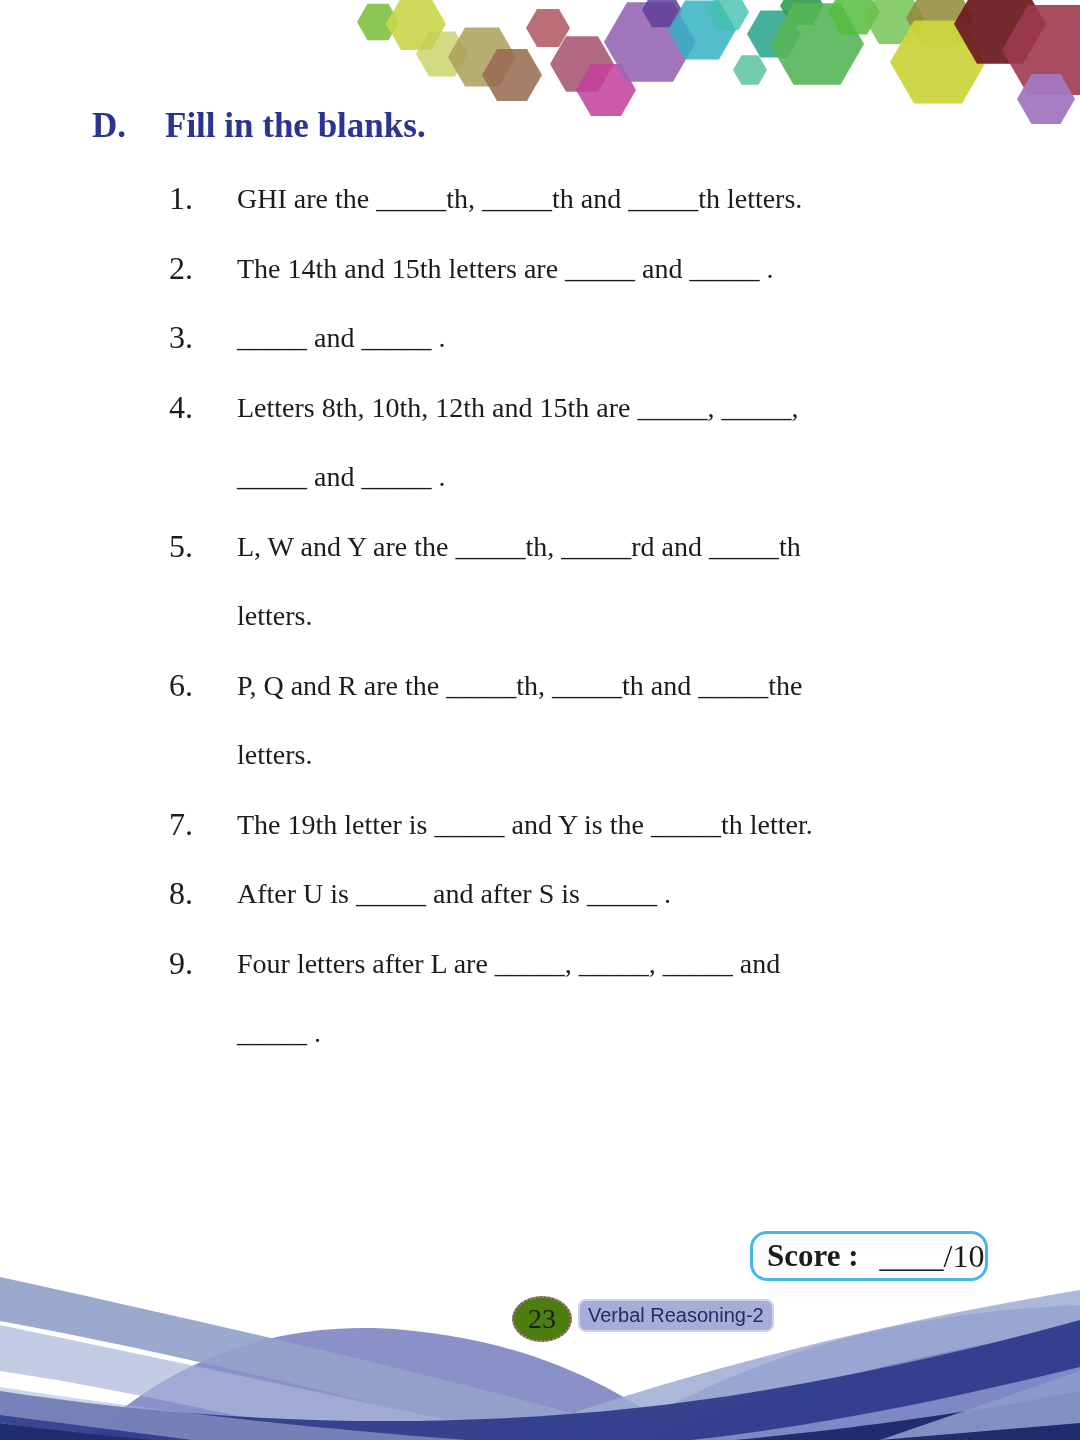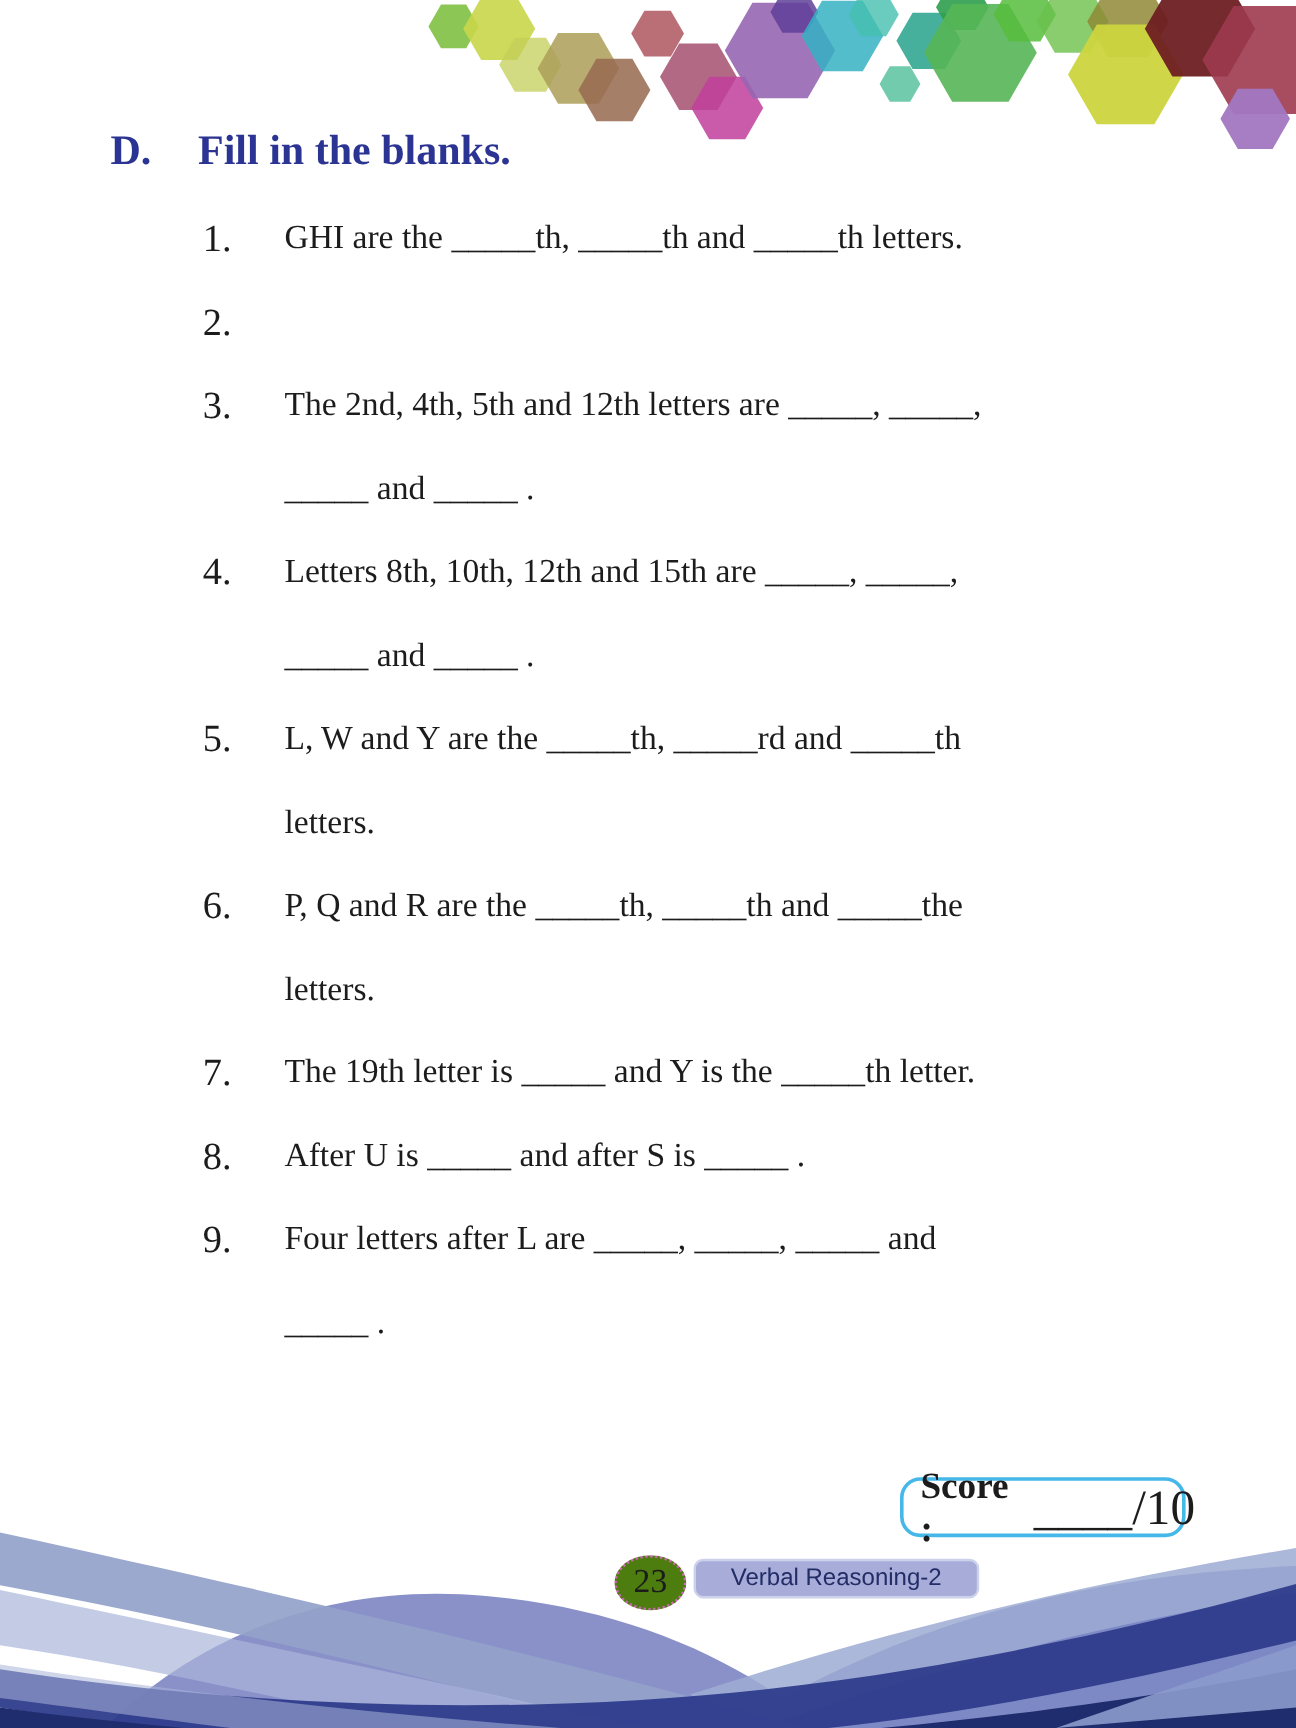--- a/index.html
+++ b/index.html
@@ -37,39 +37,39 @@
     position:absolute;left:750px;top:1231px;
     width:238px;height:50px;
     border:3px solid #45b7e8;border-radius:17px;
     display:flex;align-items:center;
     padding-left:14px;box-sizing:border-box;
     background:#ffffff;
     z-index:6;
     gap:19px;
   }
   .score-label{font-weight:bold;font-size:31px;color:#1c1c1c;}
-  .score-value{font-size:41px;color:#1c1c1c;margin-left:2px;}
+  .score-value{font-size:32px;color:#1c1c1c;margin-left:2px;}
   
   .waves{position:absolute;left:0;bottom:0;width:1080px;height:165px;z-index:1;}
   
   .footer{position:absolute;left:0;top:1294px;width:1080px;height:50px;z-index:5;}
   .page-badge{
     position:absolute;left:512px;top:2px;
     width:56px;height:42px;
     border:2px dotted #c868ae;border-radius:50%;
     background:#4d7c0f;
     display:flex;align-items:center;justify-content:center;
     font-size:28px;color:#1c1c1c;
   }
   .book-chip{
     position:absolute;left:578px;top:5px;
     background:#a7add8;
     border:2px solid #ccd1ec;
     border-radius:8px;
-    padding:3px 29px;
+    padding:3px 8px;
     font-family:"Liberation Sans", sans-serif;
     font-size:20px;color:#222c66;
     white-space:nowrap;
   }
 </style>
 </head>
 <body>
 
 <div class="page">
 
@@ -106,25 +106,27 @@
 
   <div class="questions">
     <div class="q-row">
       <div class="q-num">1.</div>
       <div class="q-lines">
           <div class="q-line">GHI are the _____th, _____th and _____th letters.</div>
         </div>
     </div>
     <div class="q-row">
       <div class="q-num">2.</div>
+      <div class="q-lines">
+          <div class="q-line">The 14th and 15th letters are _____ and _____ .</div>
+        </div>
     </div>
     <div class="q-row">
       <div class="q-num">3.</div>
       <div class="q-lines">
-        <div class="q-line">The 2nd, 4th, 5th and 12th letters are _____, _____,</div>
         <div class="q-line">_____ and _____ .</div>
       </div>
     </div>
     <div class="q-row">
       <div class="q-num">4.</div>
       <div class="q-lines">
         <div class="q-line">Letters 8th, 10th, 12th and 15th are _____, _____,</div>
         <div class="q-line">_____ and _____ .</div>
       </div>
     </div>

